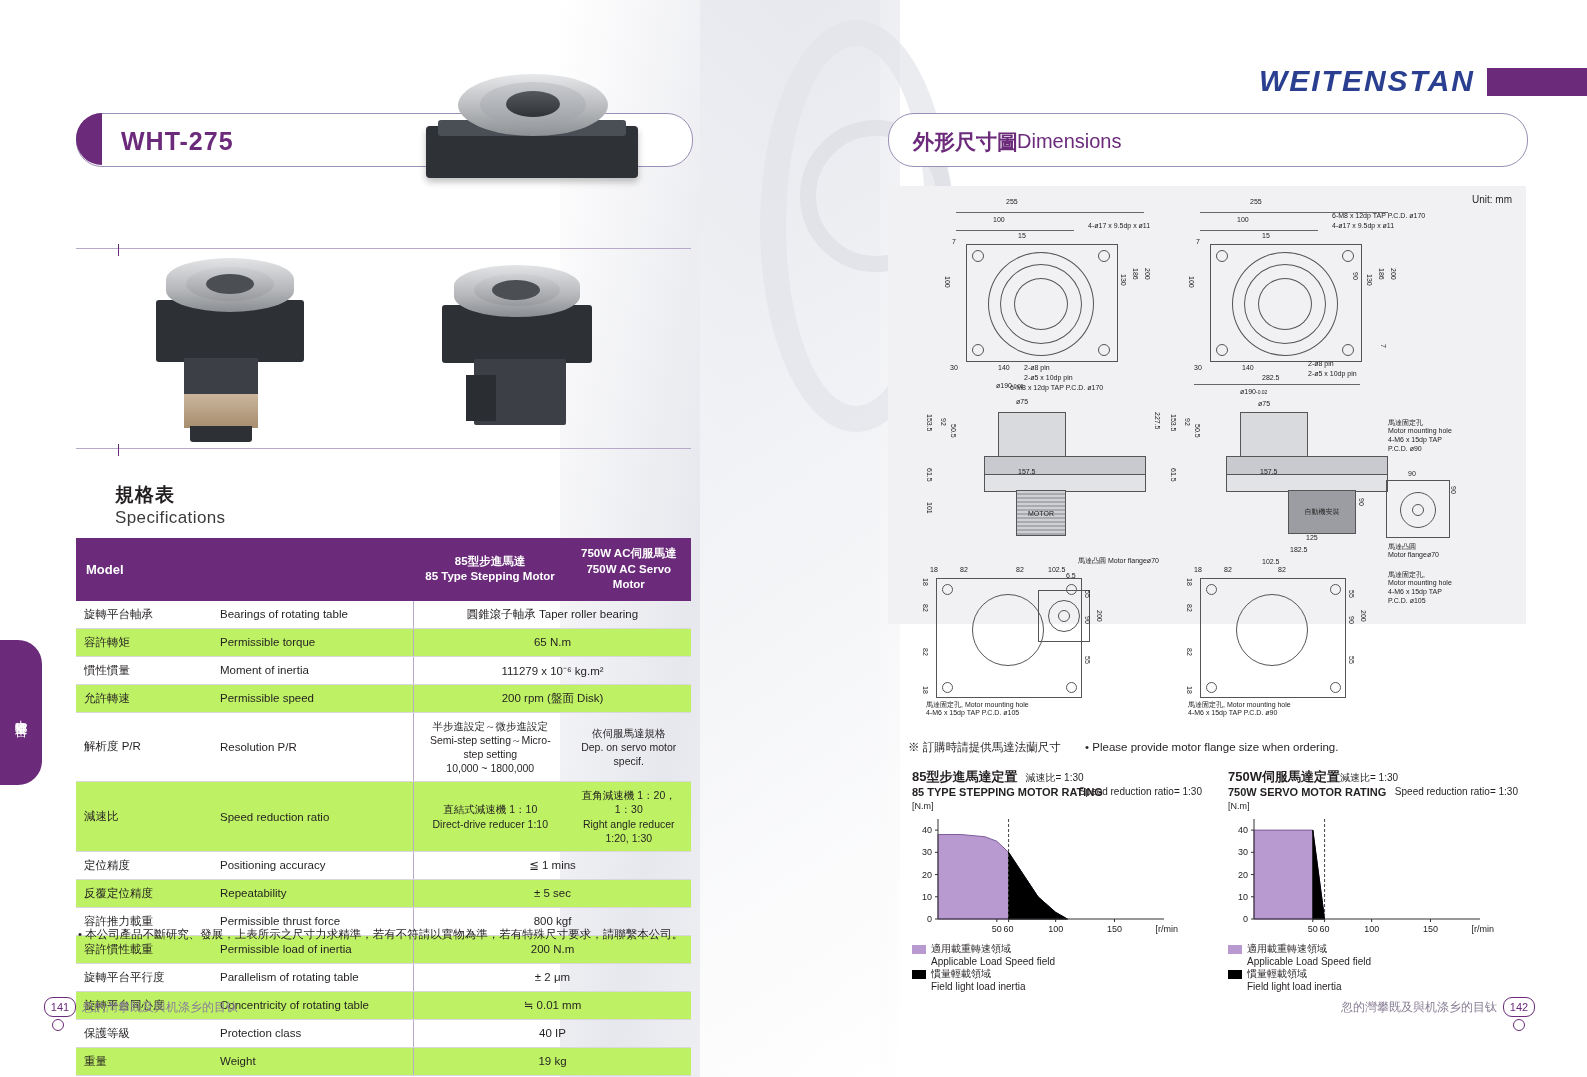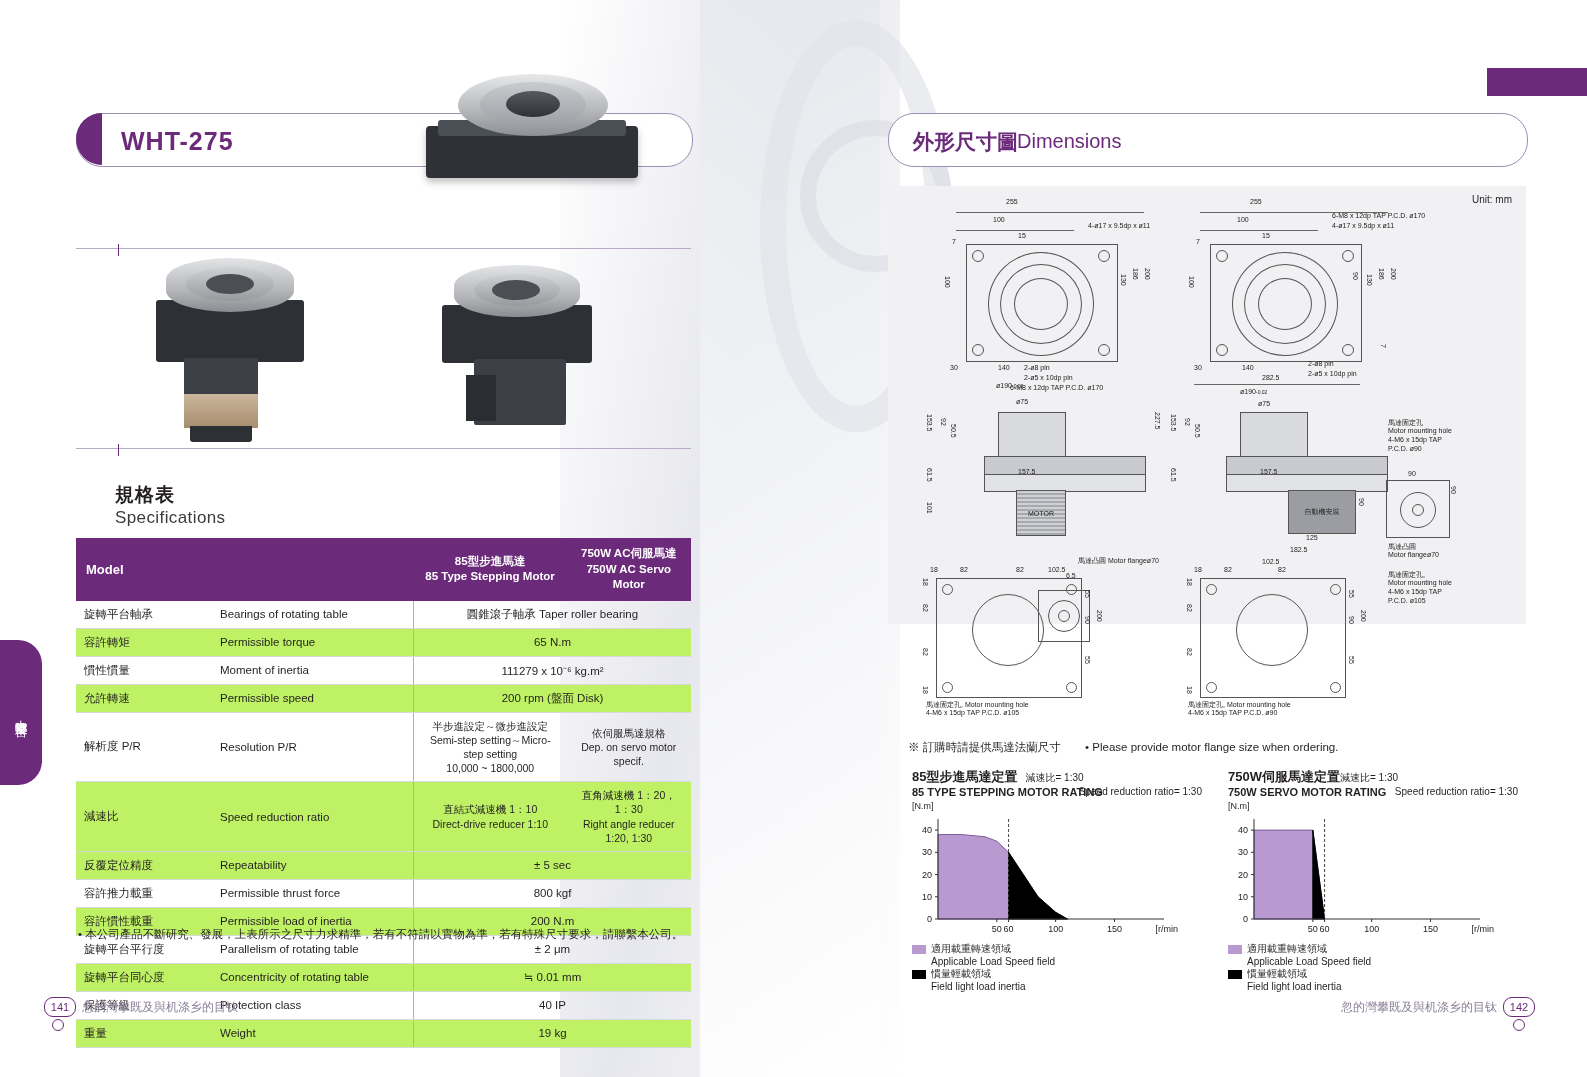--- a/index.html
+++ b/index.html
@@ -133,20 +133,21 @@
 <body>
 
 <div class="page">
 
   <div class="bg-sweep"></div>
   <div class="bg-gear"></div>
   <div class="bg-gear2"></div>
   <div class="bg-gear3"></div>
 
   <div class="brand-bar"></div>
+  <div class="brand">WEITENSTAN</div>
 
   <div class="lhead">
     <div class="tab"></div>
     <div class="title">WHT-275</div>
   </div>
 
   <div class="hero">
     <div class="base"></div>
       <div class="base2"></div>
     <div class="plate"></div>
@@ -237,20 +238,25 @@
           <td class="cn">減速比</td>
           <td class="en">Speed reduction ratio</td>
           <td class="val" style="line-height: 1.35; font-size: 10.5px;">
             <div>直結式減速機 1：10</div>
             <div>Direct-drive reducer  1:10</div>
           </td>
           <td class="val" style="line-height: 1.35; font-size: 10.5px;">
             <div>直角減速機 1：20，1：30</div>
             <div>Right angle reducer  1:20, 1:30</div>
           </td>
+        </tr>
+        <tr>
+          <td class="cn">定位精度</td>
+          <td class="en">Positioning accuracy</td>
+          <td class="val" colspan="2">≦ 1 mins</td>
         </tr>
         <tr class="alt">
           <td class="cn">反覆定位精度</td>
           <td class="en">Repeatability</td>
           <td class="val" colspan="2">± 5 sec</td>
         </tr>
         <tr>
           <td class="cn">容許推力載重</td>
           <td class="en">Permissible thrust force</td>
           <td class="val" colspan="2">800 kgf</td>

